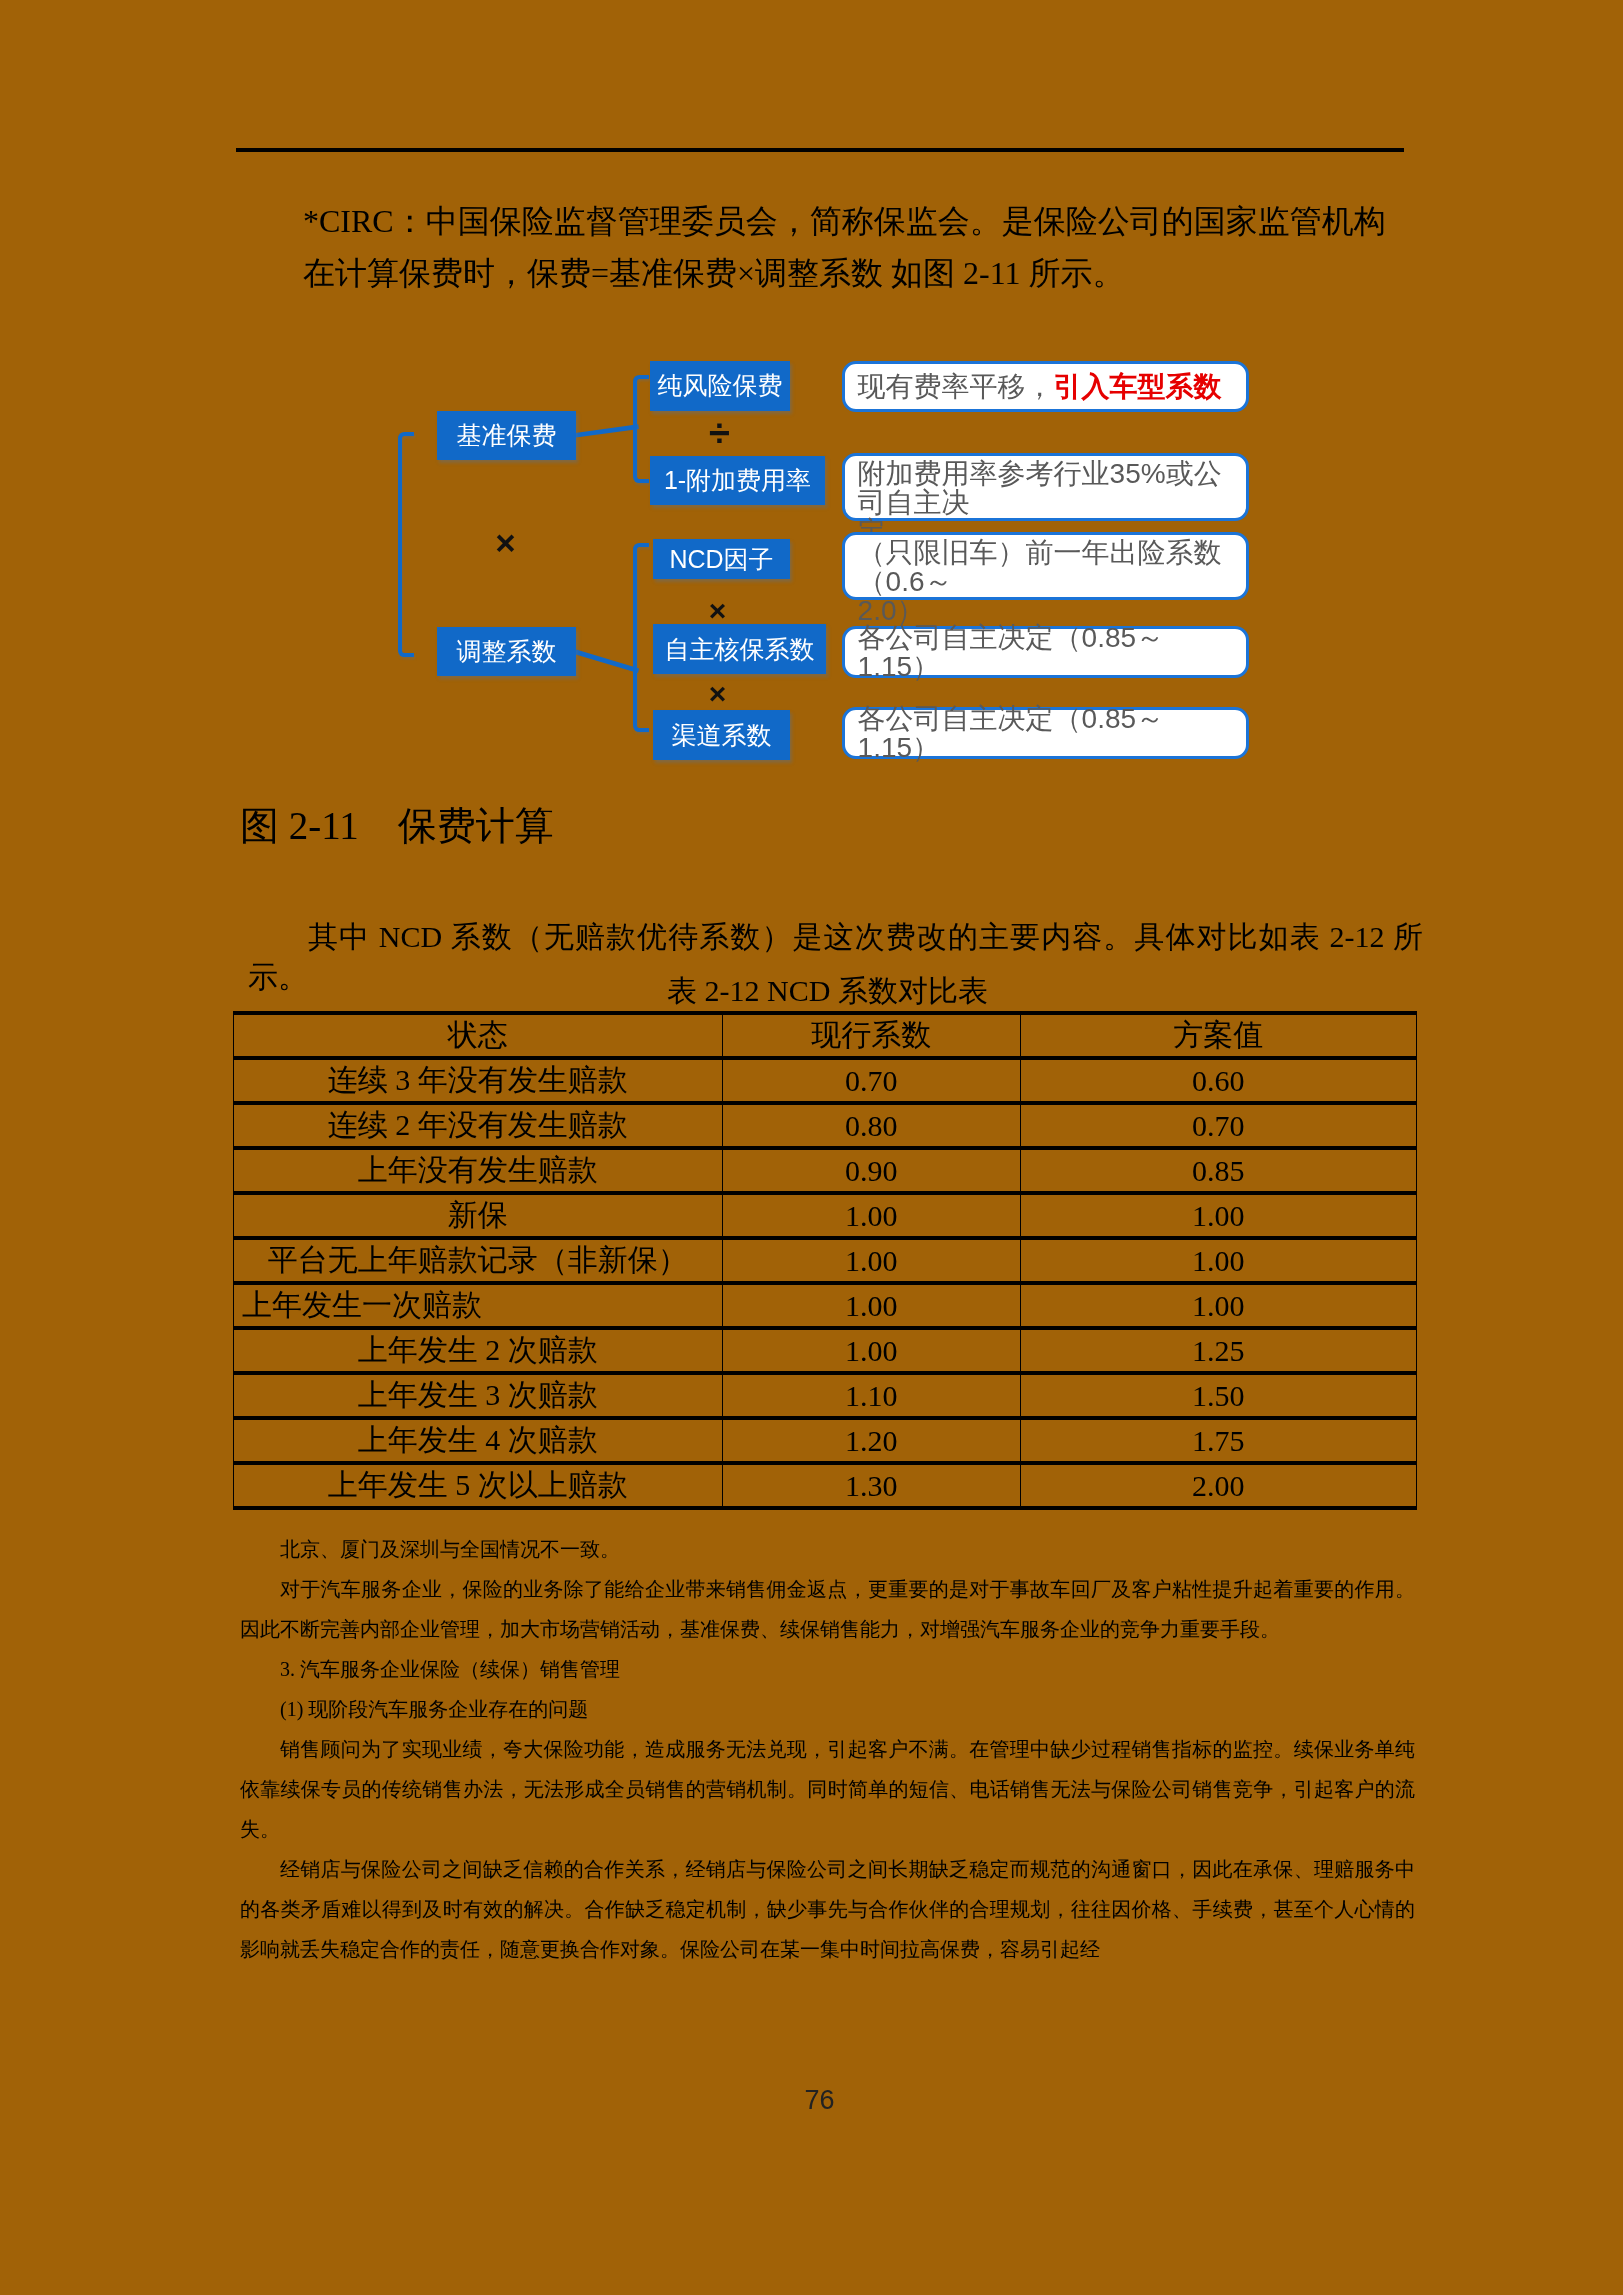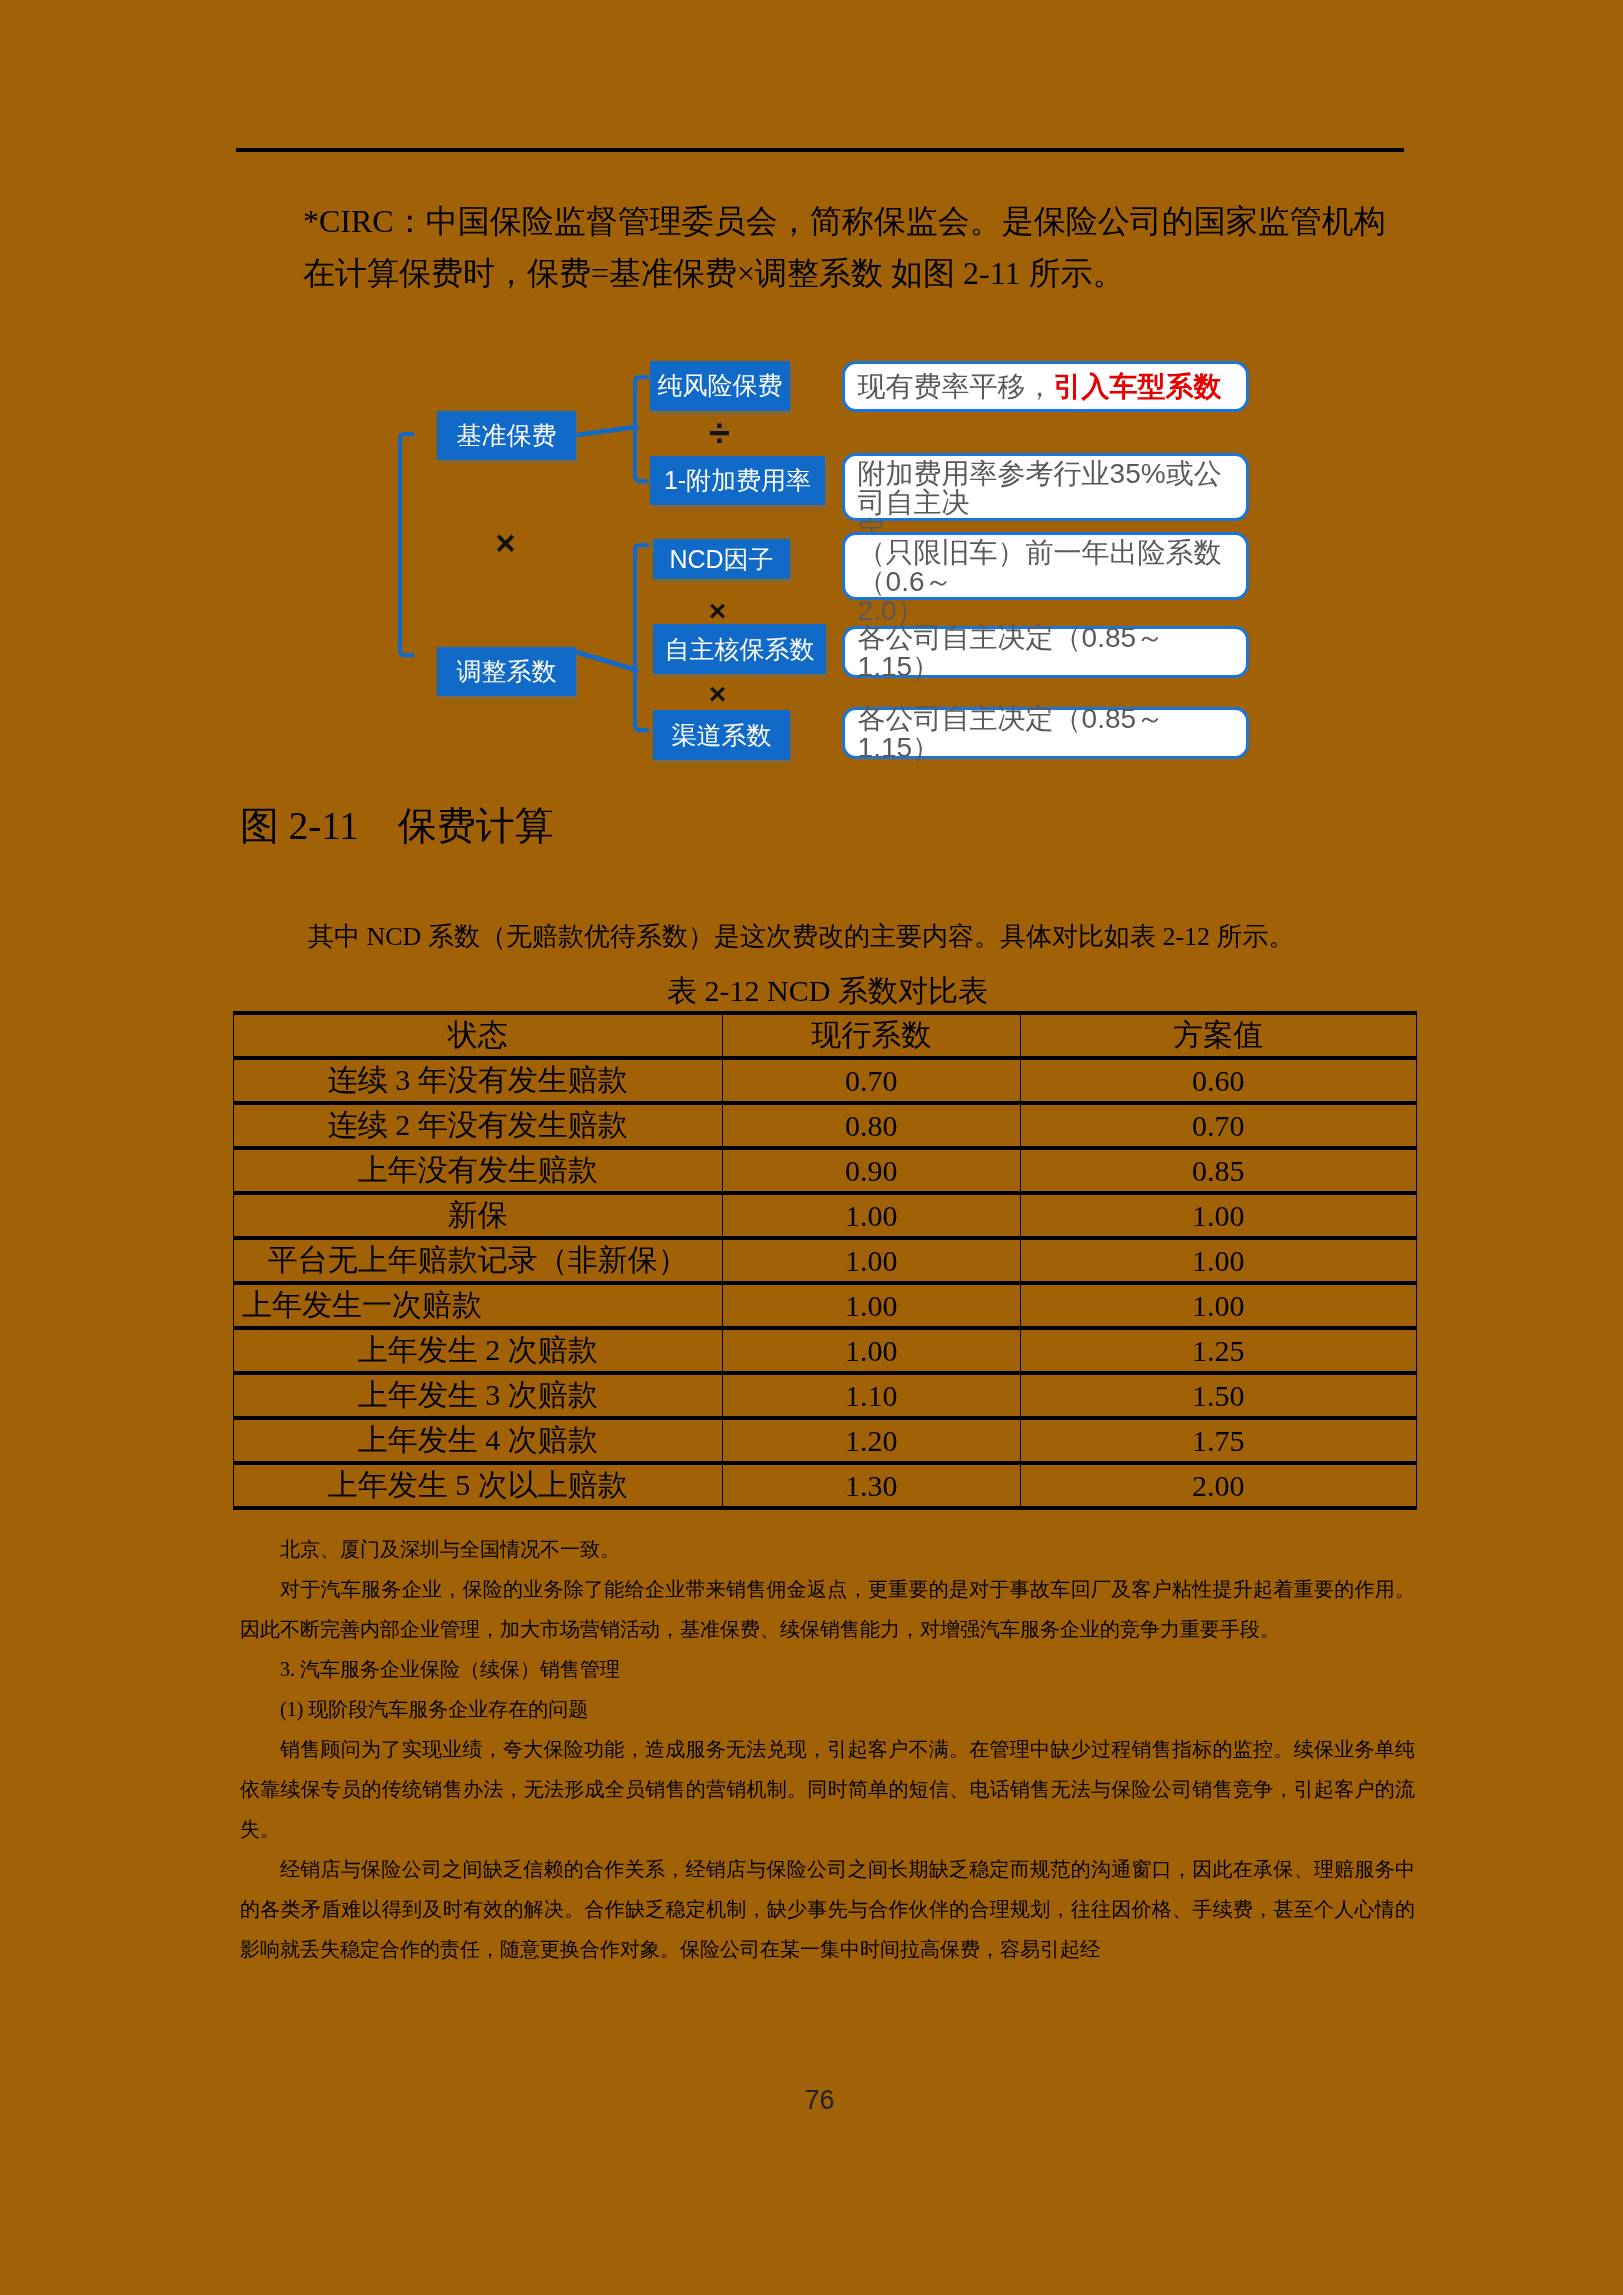--- a/index.html
+++ b/index.html
@@ -62,22 +62,22 @@
     padding:3.2px 12.6px;
     display:flex;align-items:center;
     white-space:pre-line;
   }
   .callout .red{color:var(--red);font-weight:bold;white-space:nowrap;}
   .figure-caption{
     position:absolute;left:240px;top:799px;width:1175px;
     text-align:left;font-size:39px;
   }
   .intro-para{
-    position:absolute;left:256px;top:877px;width:1175px;
-    font-size:26px;line-height:40px;text-indent:2em;text-align:justify;margin-top:40px;
+    position:absolute;left:248px;top:877px;width:1175px;
+    font-size:30px;line-height:40px;text-indent:2em;text-align:justify;margin-top:40px;
   }
   .table-title{
     position:absolute;left:240px;top:971px;width:1175px;
     text-align:center;font-size:30px;
   }
   
   table.ncd{
     position:absolute;left:233px;top:1011px;width:1184px;
     border-collapse:collapse;table-layout:fixed;
     font-size:30px;
@@ -123,21 +123,21 @@
     <svg class="dg-abs" style="left:0;top:0;width:875px;height:445px;" viewBox="0 0 1110 565">
       <line x1="230" y1="107" x2="310" y2="96" stroke="#1169c8" stroke-width="6"></line>
       <line x1="230" y1="382" x2="310" y2="406" stroke="#1169c8" stroke-width="6"></line>
     </svg>
 
     <div class="bracket dg-abs" style="left:4px;top:81px;width:16px;height:225px;"></div>
     <div class="bracket dg-abs" style="left:239px;top:24px;width:16px;height:108px;"></div>
     <div class="bracket dg-abs" style="left:239px;top:192px;width:16px;height:189px;"></div>
 
     <div class="node dg-abs" style="left:43px;top:60px;width:139px;height:49px;">基准保费</div>
-    <div class="node dg-abs" style="left:43px;top:276px;width:139px;height:49px;margin-top:20px;">调整系数</div>
+    <div class="node dg-abs" style="left:43px;top:276px;width:139px;height:49px;">调整系数</div>
 
     <div class="node dg-abs" style="left:256px;top:9.5px;width:140px;height:50px;">纯风险保费</div>
     <div class="node dg-abs" style="left:256px;top:105px;width:175px;height:49px;">1-附加费用率</div>
     <div class="node dg-abs" style="left:259px;top:188px;width:137px;height:40px;text-align:center;">NCD因子</div>
     <div class="node dg-abs" style="left:259px;top:273px;width:173px;height:50px;">自主核保系数</div>
     <div class="node dg-abs" style="left:259px;top:359px;width:137px;height:50px;">渠道系数</div>
 
     <div class="operator dg-abs" style="left:302px;top:61px;font-size:38px;">÷</div>
     <div class="operator dg-abs" style="left:88px;top:172px;font-size:35px;">×</div>
     <div class="operator dg-abs" style="left:300px;top:243px;font-size:30px;">×</div>

